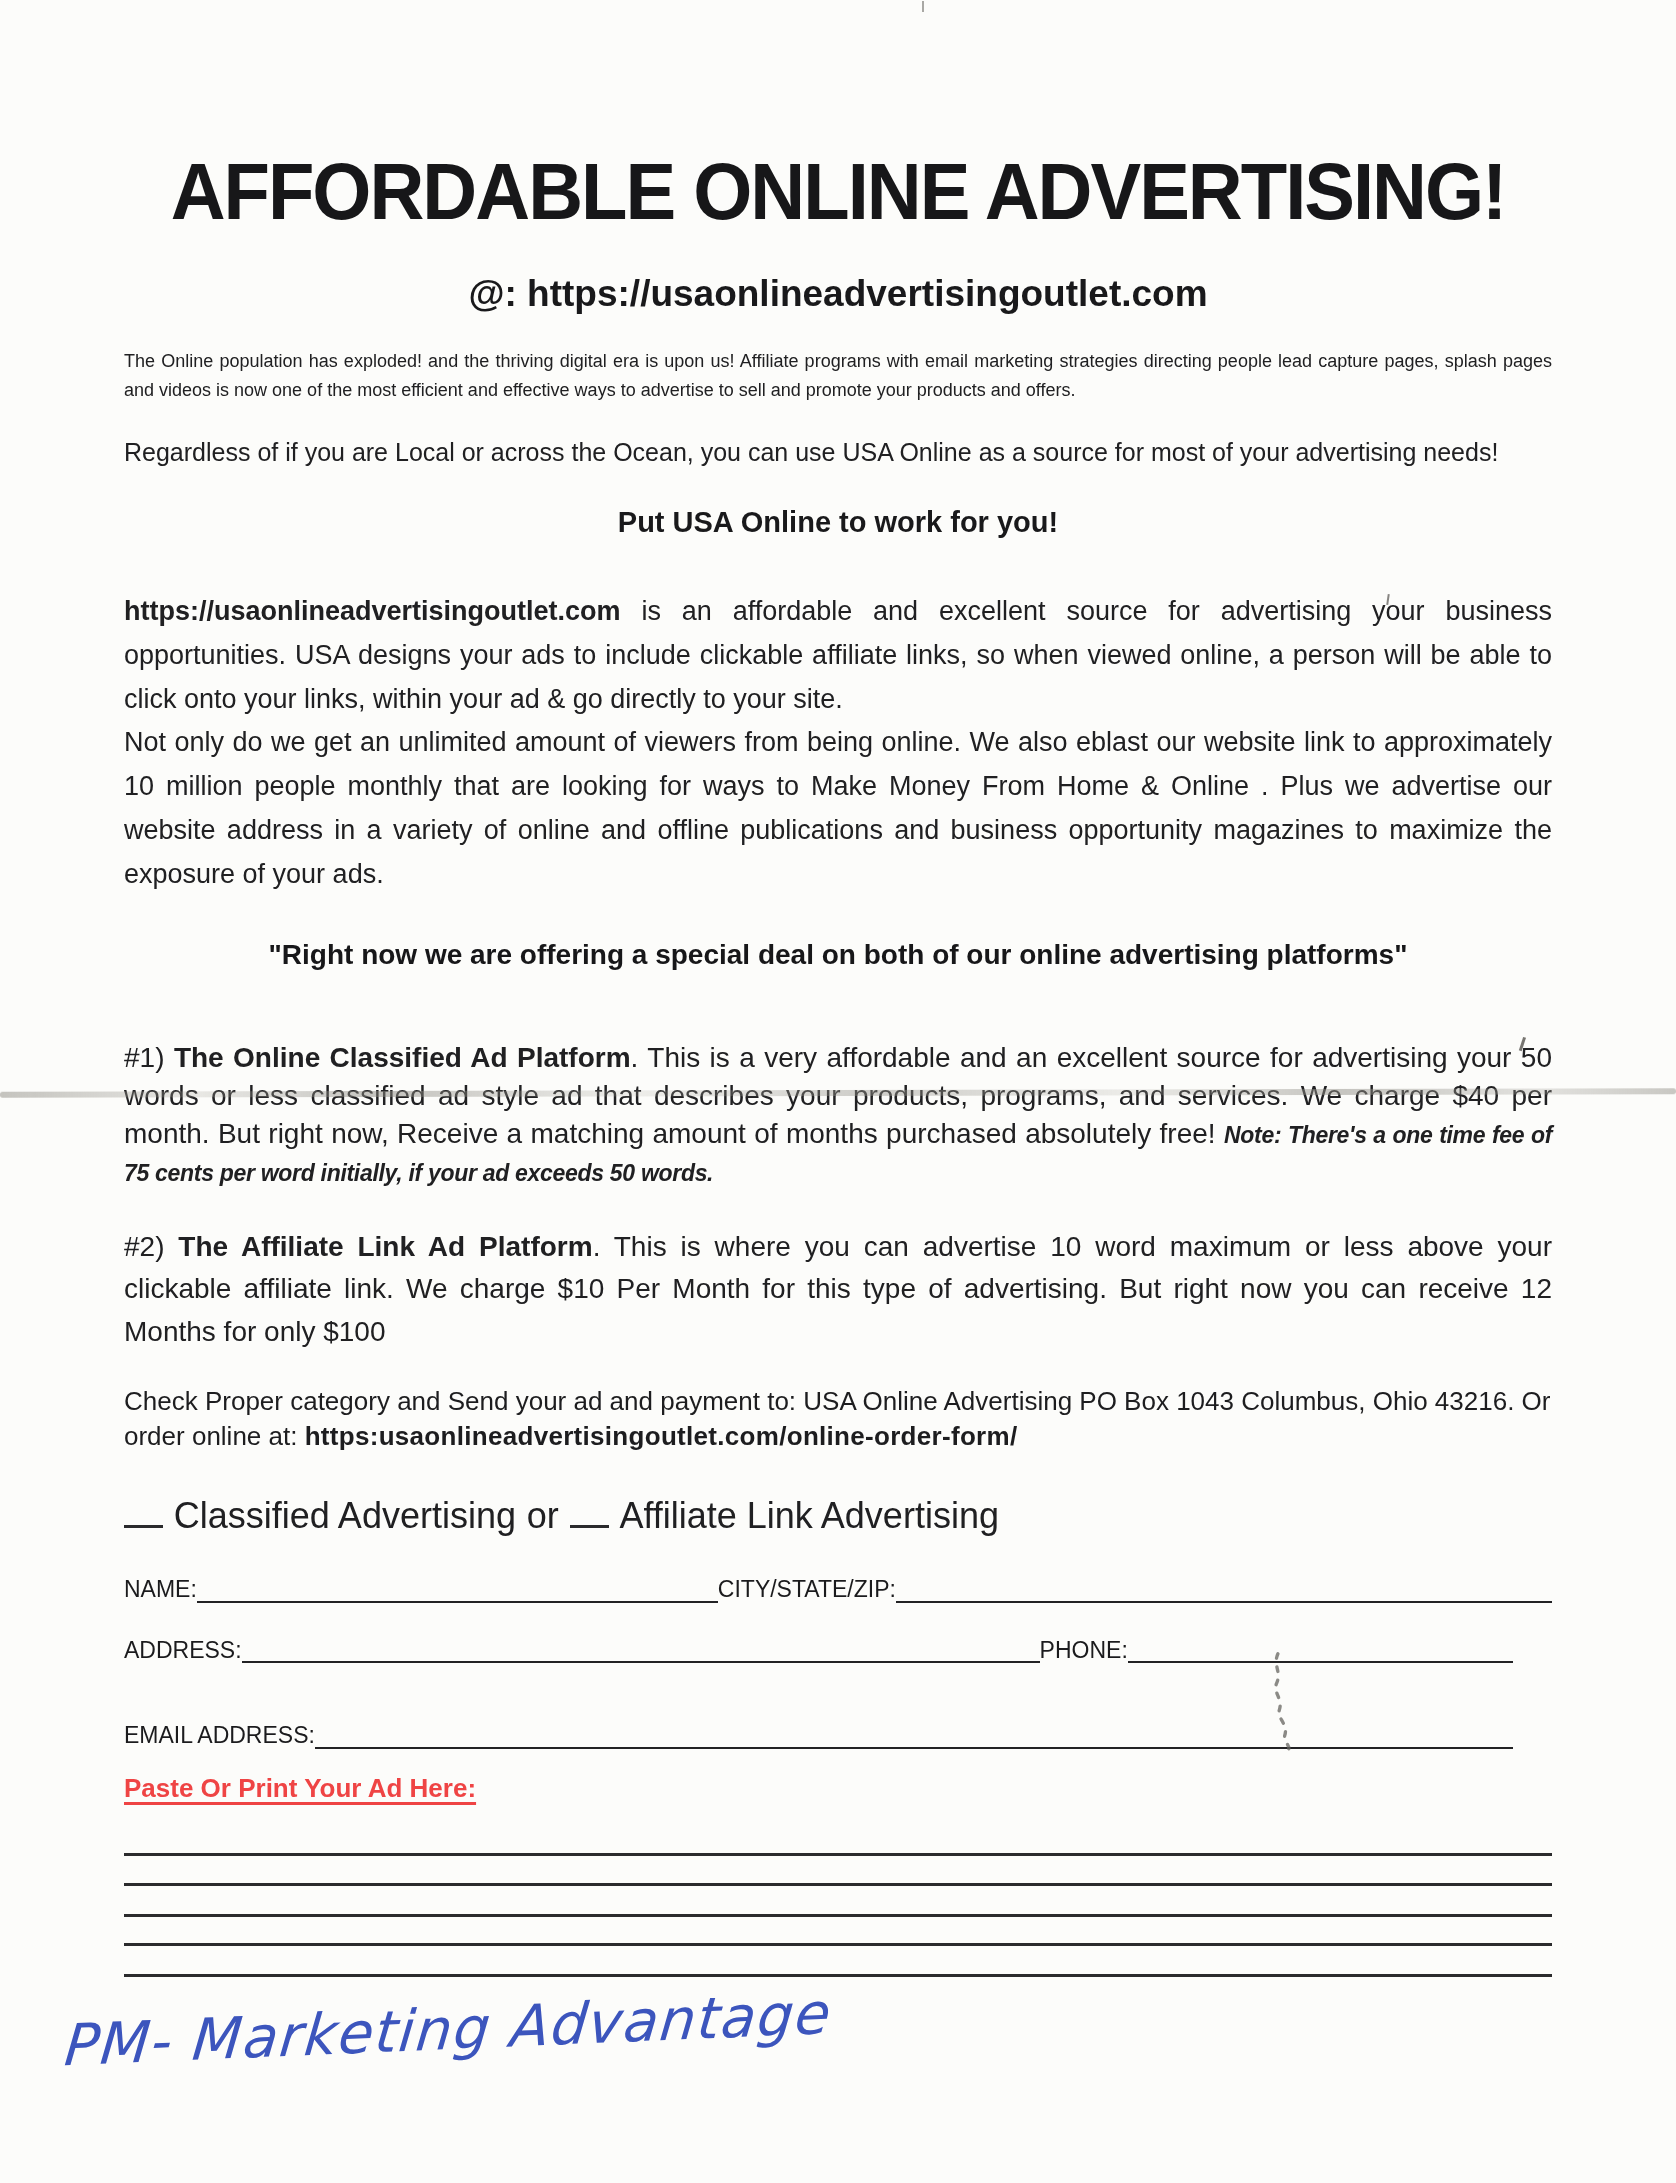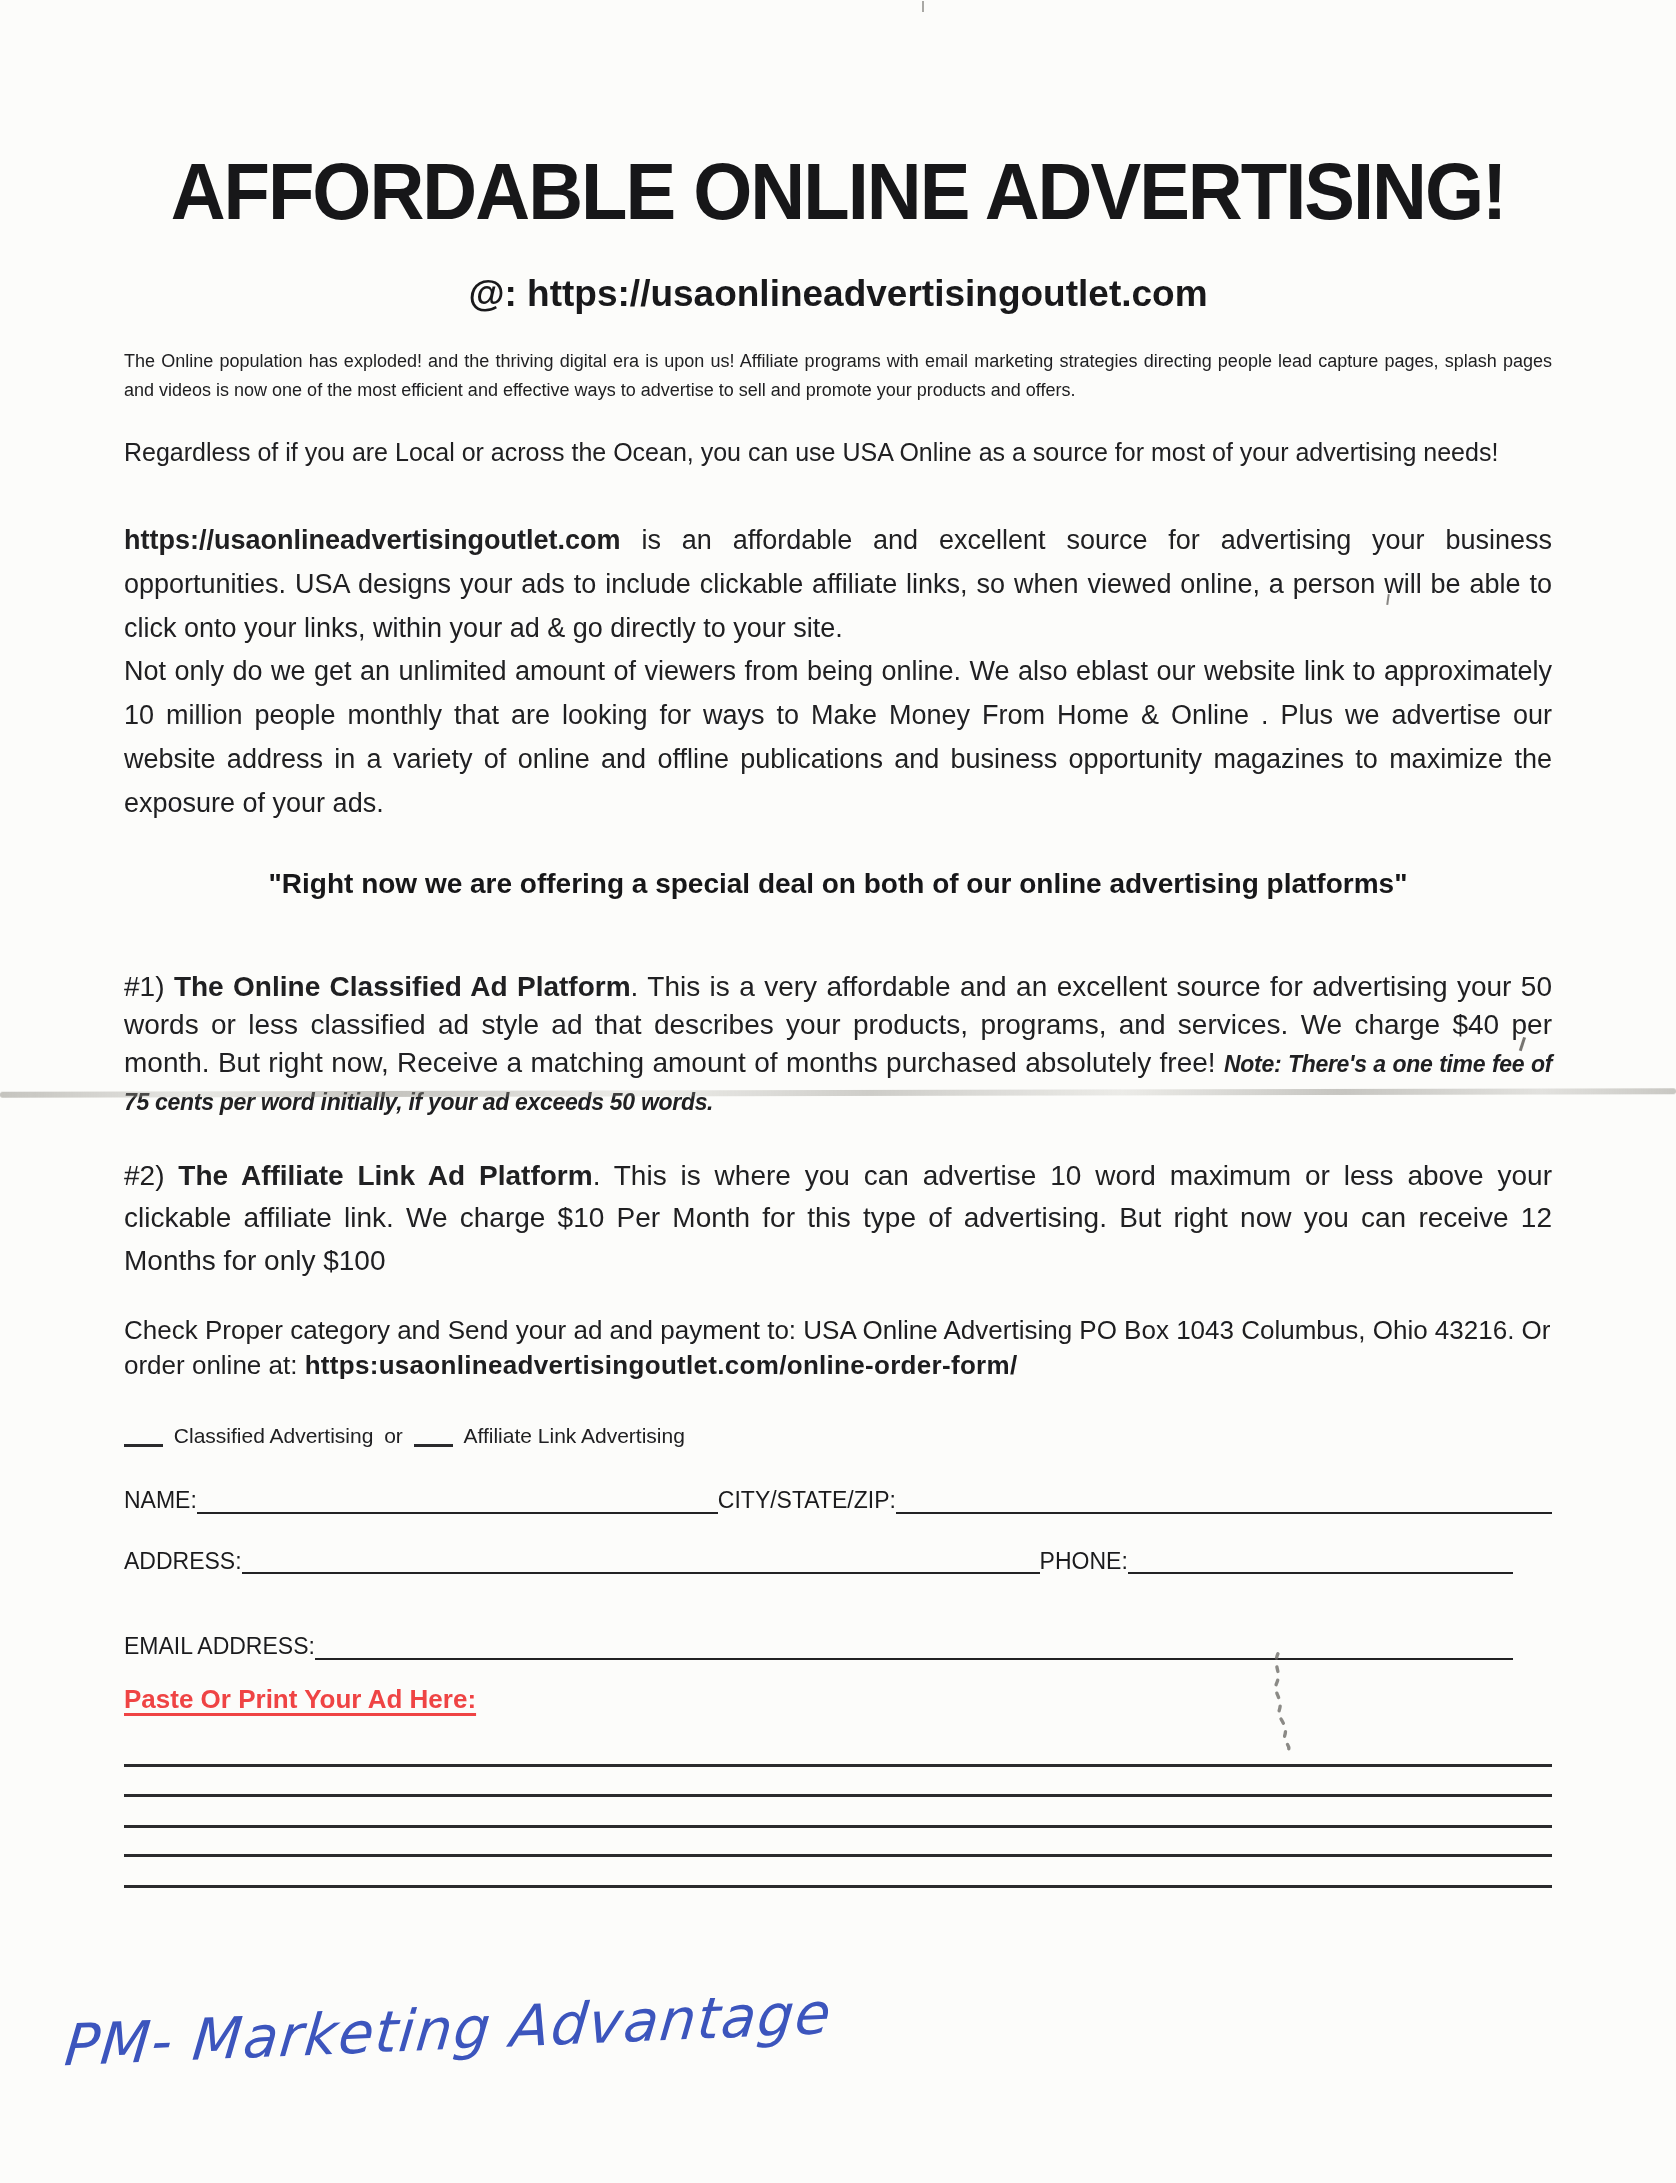--- a/index.html
+++ b/index.html
@@ -65,24 +65,24 @@
   .note{
     font-size:23px;
     font-weight:bold;
     font-style:italic;
     letter-spacing:-0.3px;
   }
   .order{margin-top:31px;font-size:26px;line-height:1.35;text-align:left;}
   .order strong{font-size:26px;letter-spacing:0.3px;}
   .choice{
     margin-top:41px;
-    font-size:21px;
+    font-size:36px;
     color:#202022;
     display:flex;
-    align-items:flex-start;
+    align-items:center;
     gap:10.8px;
   }
   .blank{
     display:inline-block;
     width:39px;
     height:20px;
     border-bottom:3.4px solid #2a2a2c;
   }
   .frow{
     display:flex;
@@ -176,20 +176,21 @@
 
     <h1 class="title">AFFORDABLE ONLINE ADVERTISING!</h1>
 
     <h2 class="subtitle">@: https://usaonlineadvertisingoutlet.com</h2>
 
 
     <p class="para p2">The Online population has exploded! and the thriving digital era is upon us! Affiliate programs with email marketing strategies directing people lead capture pages, splash pages and videos is now one of the most efficient and effective ways to advertise to sell and promote your products and offers.</p>
 
     <p class="para p3">Regardless of if you are Local or across the Ocean, you can use USA Online as a source for most of your advertising needs!</p>
 
+    <h3 class="work">Put USA Online to work for you!</h3>
 
     <p class="para about a1"><strong>https://usaonlineadvertisingoutlet.com</strong><span> is an affordable and excellent source for advertising your business opportunities. USA designs your ads to include clickable affiliate links, so when viewed online, a person will be able to click onto your links, within your ad &amp; go directly to your site.</span></p>
 
     <p class="para about a2">Not only do we get an unlimited amount of viewers from being online. We also eblast our website link to approximately 10 million people monthly that are looking for ways to Make Money From Home &amp; Online . Plus we advertise our website address in a variety of online and offline publications and business opportunity magazines to maximize the exposure of your ads.</p>
 
     <h3 class="quote">"Right now we are offering a special deal on both of our online advertising platforms"</h3>
 
     <p class="para plat plat1"><span>#1) </span><strong>The Online Classified Ad Platform</strong><span>. This is a very affordable and an excellent source for advertising your 50 words or less classified ad style ad that describes your products, programs, and services. We charge $40 per month. But right now, Receive a matching amount of months purchased absolutely free! </span><em class="note">Note: There's a one time fee of 75 cents per word initially, if your ad exceeds 50 words.</em></p>
 
     <p class="para plat plat2"><span>#2) </span><strong>The Affiliate Link Ad Platform</strong><span>. This is where you can advertise 10 word maximum or less above your clickable affiliate link. We charge $10 Per Month for this type of advertising. But right now you can receive 12 Months for only $100</span></p>

